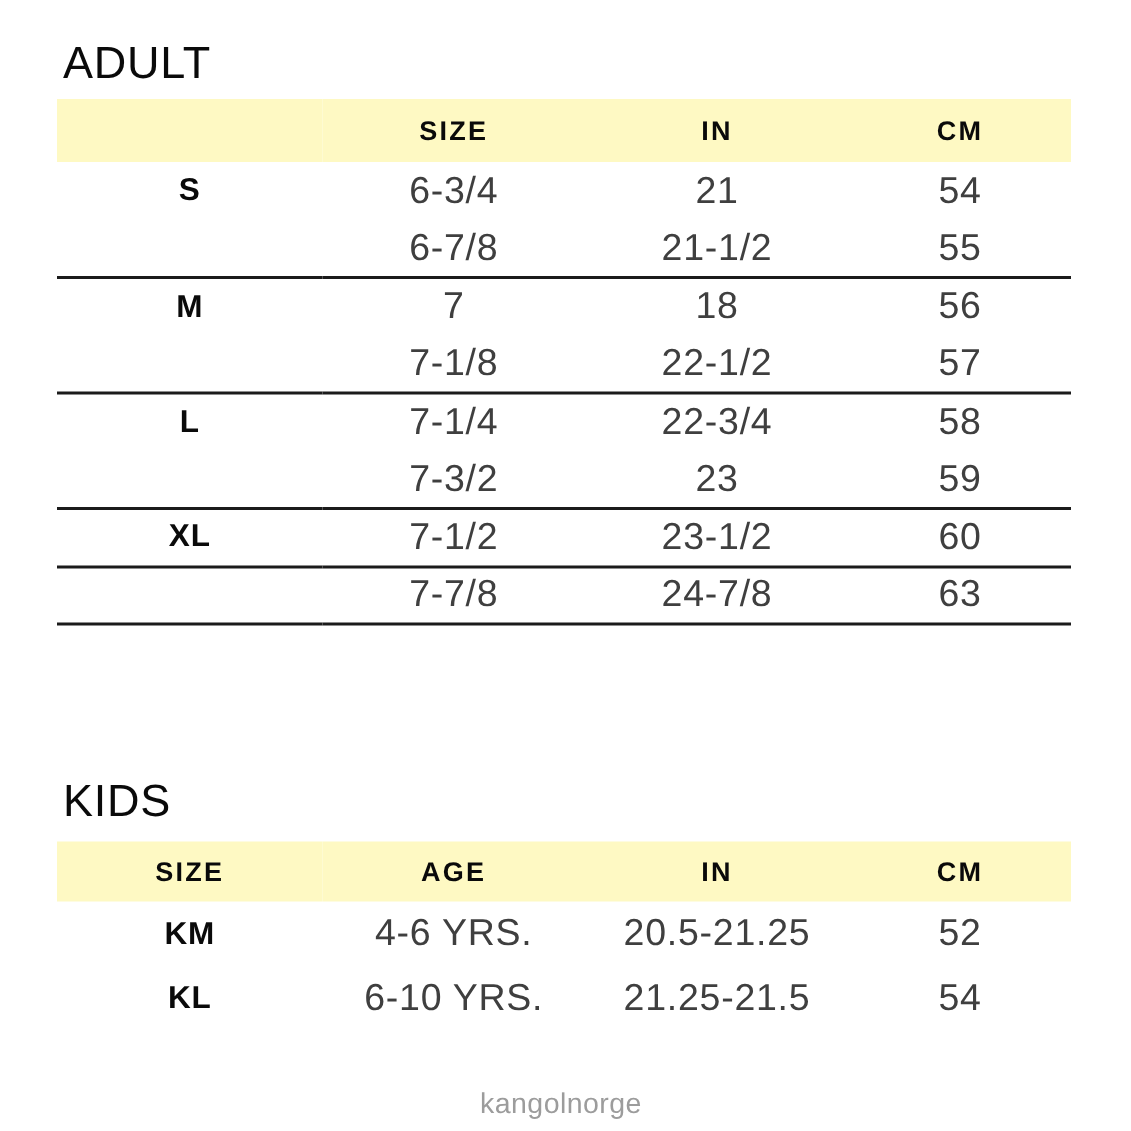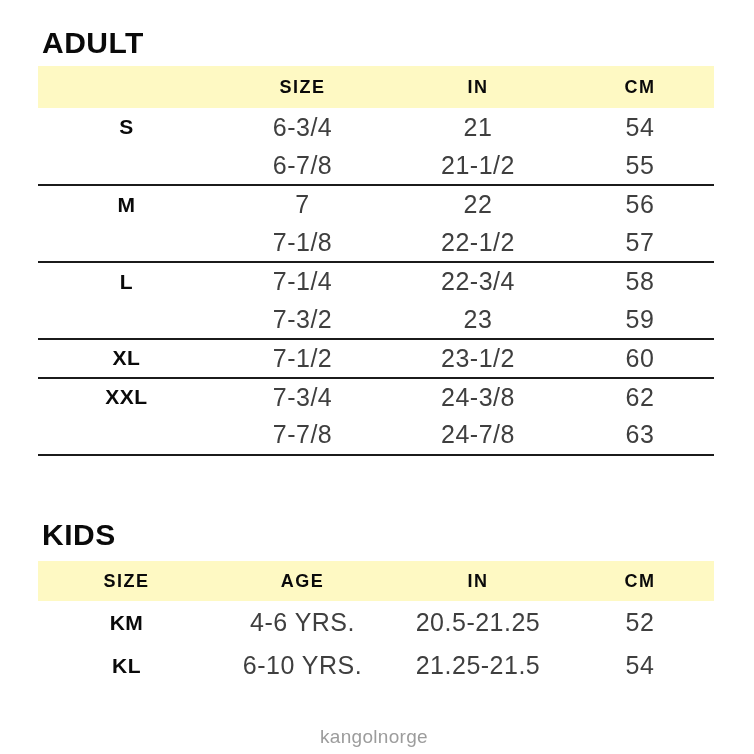--- a/index.html
+++ b/index.html
@@ -2,21 +2,21 @@
 <html><head>
 <meta charset="utf-8">
 <style>
   * { margin:0; padding:0; box-sizing:border-box; }
   html,body { background:#ffffff; }
   body { font-family:"Liberation Sans", sans-serif; }
   .page { position:relative; width:754px; height:754px; background:#ffffff; overflow:hidden; }
 
   .section-title {
     position:absolute; left:42px;
-    font-size:30px; font-weight:700; letter-spacing:0.5px;
+    font-size:30px; font-weight:400; letter-spacing:0.5px;
     color:#0a0a0a; line-height:1;
   }
   #adult-title { top:28px; }
   #kids-title  { top:520px; }
 
   table { border-collapse:collapse; table-layout:fixed; position:absolute; left:38px; width:676px; }
   #adult-table { top:66px; }
   #kids-table  { top:561px; }
 
   col.c1 { width:177px; }
@@ -83,21 +83,21 @@
         <th class="row-label"></th>
         <td>6-7/8</td>
         <td>21-1/2</td>
         <td>55</td>
       </tr>
     </tbody>
     <tbody class="size-group">
       <tr>
         <th class="row-label">M</th>
         <td>7</td>
-        <td>22</td>
+        <td>18</td>
         <td>56</td>
       </tr>
       <tr>
         <th class="row-label"></th>
         <td>7-1/8</td>
         <td>22-1/2</td>
         <td>57</td>
       </tr>
     </tbody>
     <tbody class="size-group">
@@ -116,26 +116,20 @@
     </tbody>
     <tbody class="size-group">
       <tr>
         <th class="row-label">XL</th>
         <td>7-1/2</td>
         <td>23-1/2</td>
         <td>60</td>
       </tr>
     </tbody>
     <tbody class="size-group">
-      <tr>
-        <th class="row-label">XXL</th>
-        <td>7-3/4</td>
-        <td>24-3/8</td>
-        <td>62</td>
-      </tr>
       <tr>
         <th class="row-label"></th>
         <td>7-7/8</td>
         <td>24-7/8</td>
         <td>63</td>
       </tr>
     </tbody>
   </table>
 
   <div id="kids-title" class="section-title">KIDS</div>

